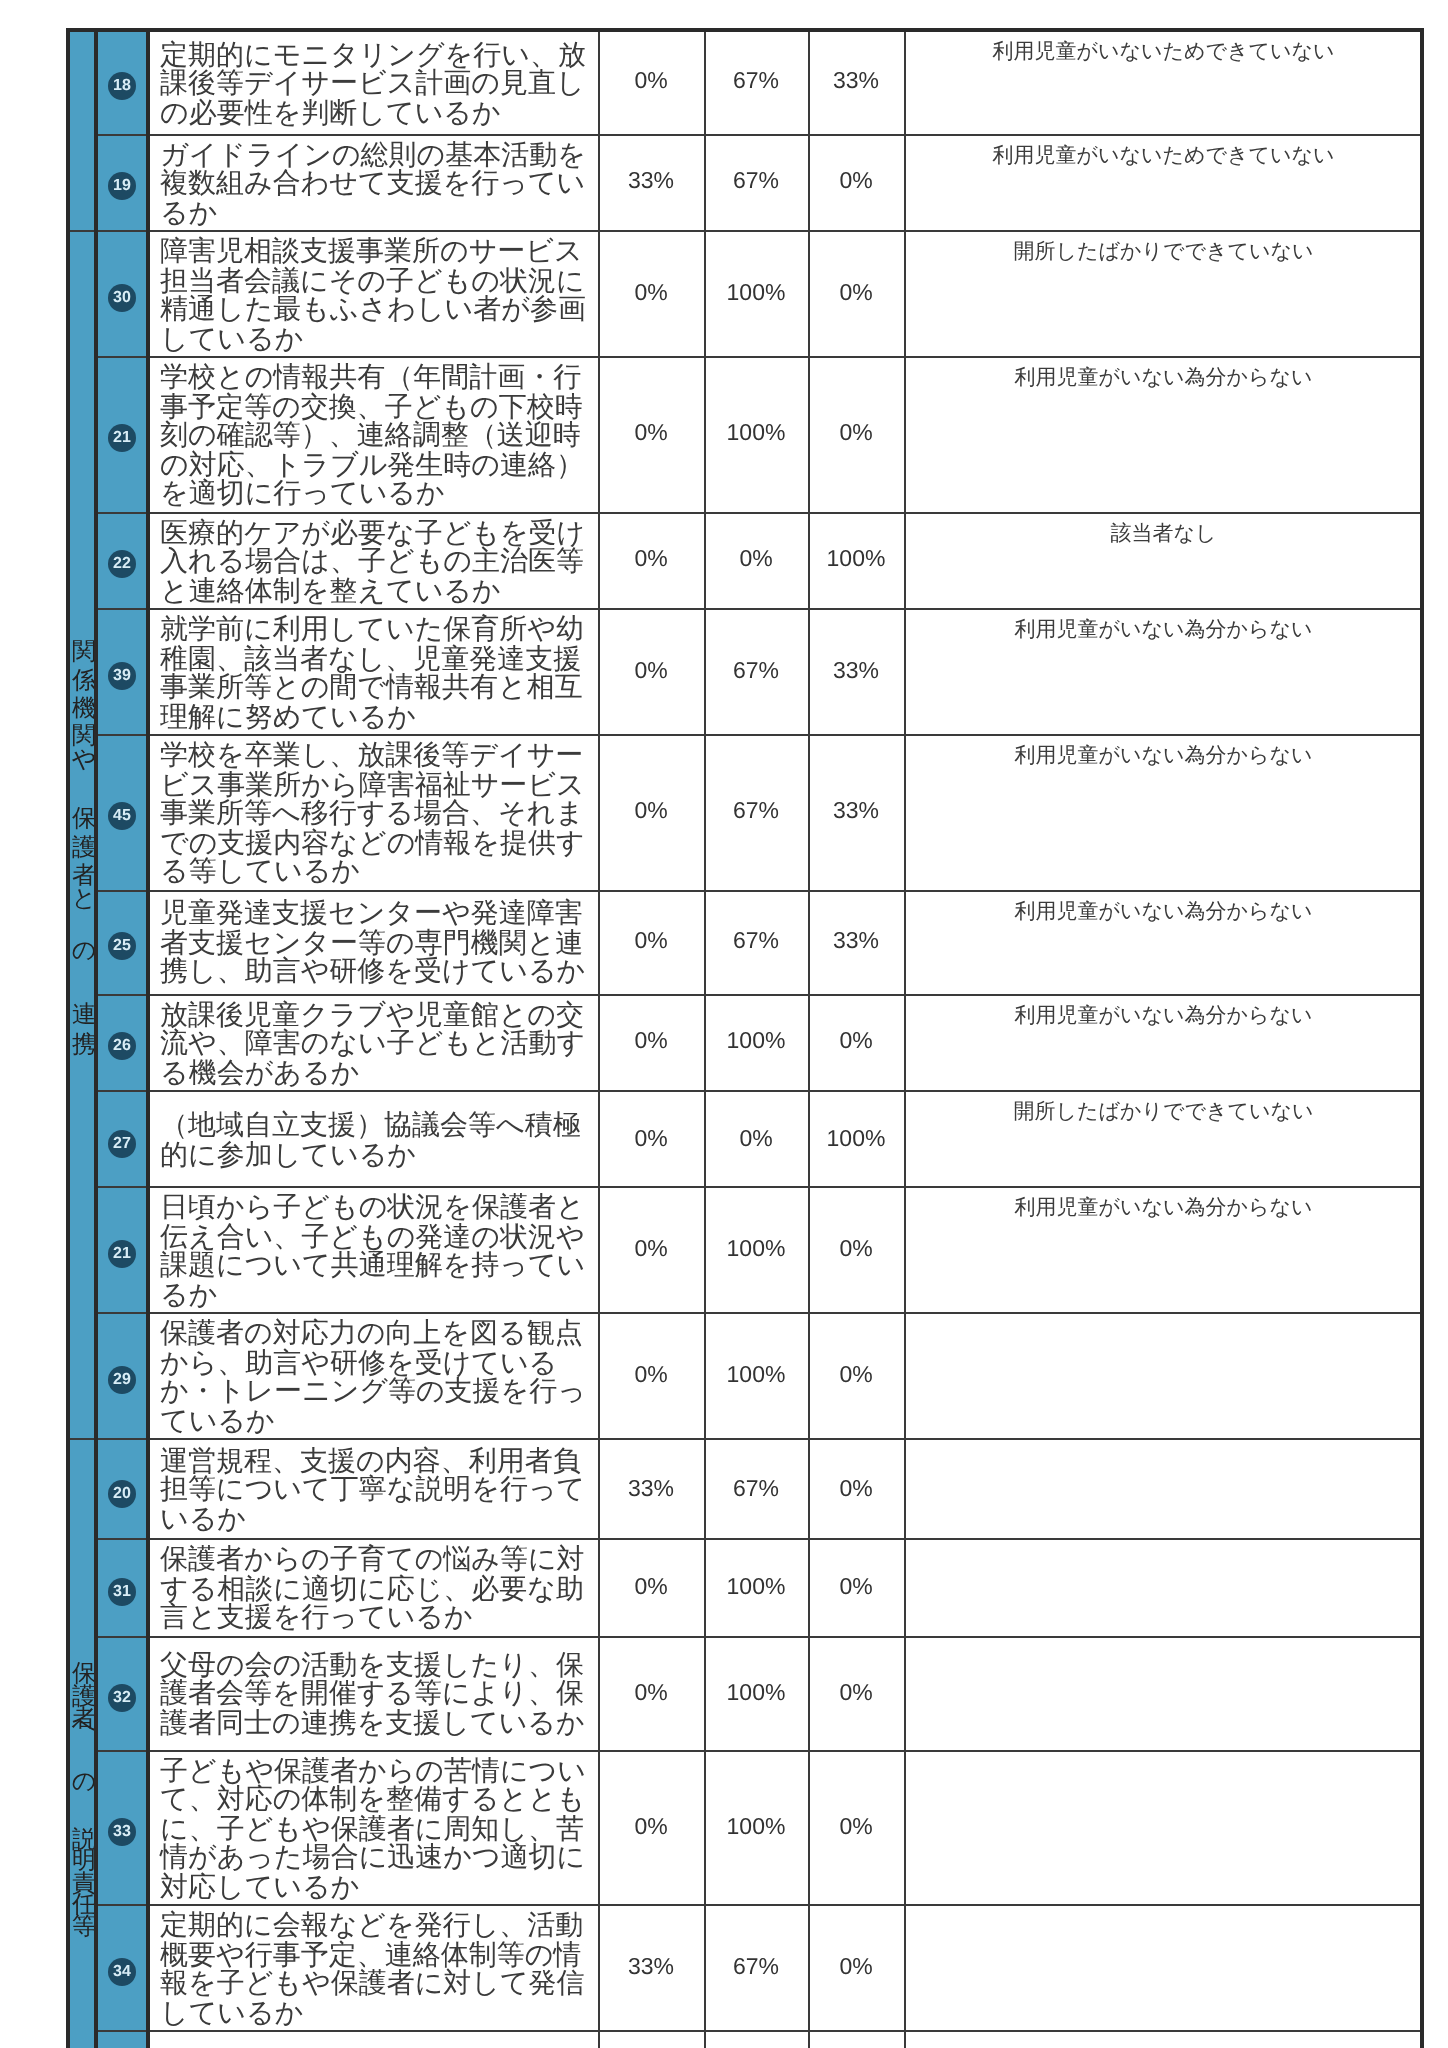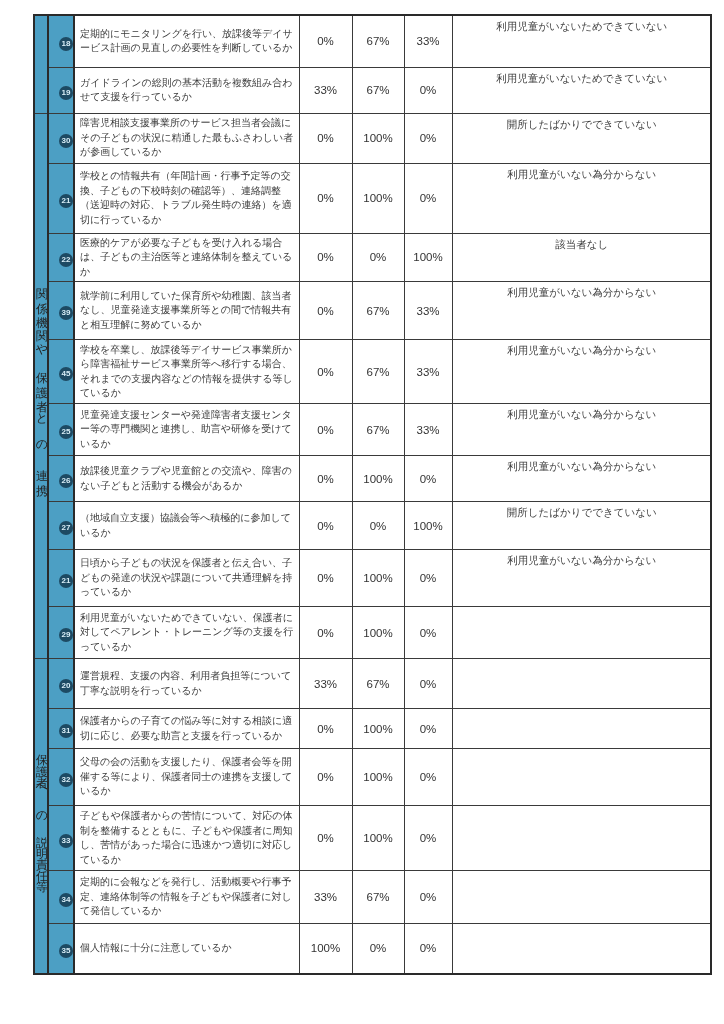--- a/index.html
+++ b/index.html
@@ -29,34 +29,34 @@
     writing-mode:vertical-rl;
     text-orientation:upright;
     display:inline-block;
     font-size:12px;color:#222;
     letter-spacing:14px;
     line-height:14px;
   }
   .cat-label.s2{letter-spacing:11px;}
   td.num{
     background:#4C9FC4;
-    text-align:right;vertical-align:middle;
+    text-align:center;vertical-align:middle;
     border-left:2px solid #2a2a2a;
     border-right:2px solid #2a2a2a;
     padding:0;
   }
   .badge{
     display:inline-flex;align-items:center;justify-content:center;
     width:14px;height:14px;border-radius:50%;
     background:#1d4a63;color:#d8edf6;
     font-size:8px;font-weight:bold;line-height:1;
   }
   td.q{
     vertical-align:middle;text-align:left;
-    font-size:10px;line-height:14.5px;
+    font-size:14px;line-height:14.5px;
     padding:2px 4px 2px 5px;
     color:#3b3b3b;
   }
   td.p{
     vertical-align:middle;text-align:center;
     font-size:11.5px;color:#333;
     padding:0;
   }
   td.c{
     vertical-align:top;text-align:center;
@@ -177,21 +177,21 @@
     <td class="num"><span class="badge">21</span></td>
     <td class="q">日頃から子どもの状況を保護者と伝え合い、子どもの発達の状況や課題について共通理解を持っているか</td>
     <td class="p">0%</td>
     <td class="p">100%</td>
     <td class="p">0%</td>
     <td class="c">利用児童がいない為分からない</td>
   </tr>
 
   <tr style="height:52px">
     <td class="num"><span class="badge">29</span></td>
-    <td class="q">利用児童がいないためできていない、保護者に対してペアレント・トレーニング等の支援を行っているか</td>
+    <td class="q">保護者の対応力の向上を図る観点から、助言や研修を受けているか・トレーニング等の支援を行っているか</td>
     <td class="p">0%</td>
     <td class="p">100%</td>
     <td class="p">0%</td>
     <td class="c"></td>
   </tr>
 
   <tr style="height:50px">
     <td class="cat" rowspan="6"><span class="cat-label s2">保護者への説明責任等</span></td>
     <td class="num"><span class="badge">20</span></td>
     <td class="q">運営規程、支援の内容、利用者負担等について丁寧な説明を行っているか</td>

